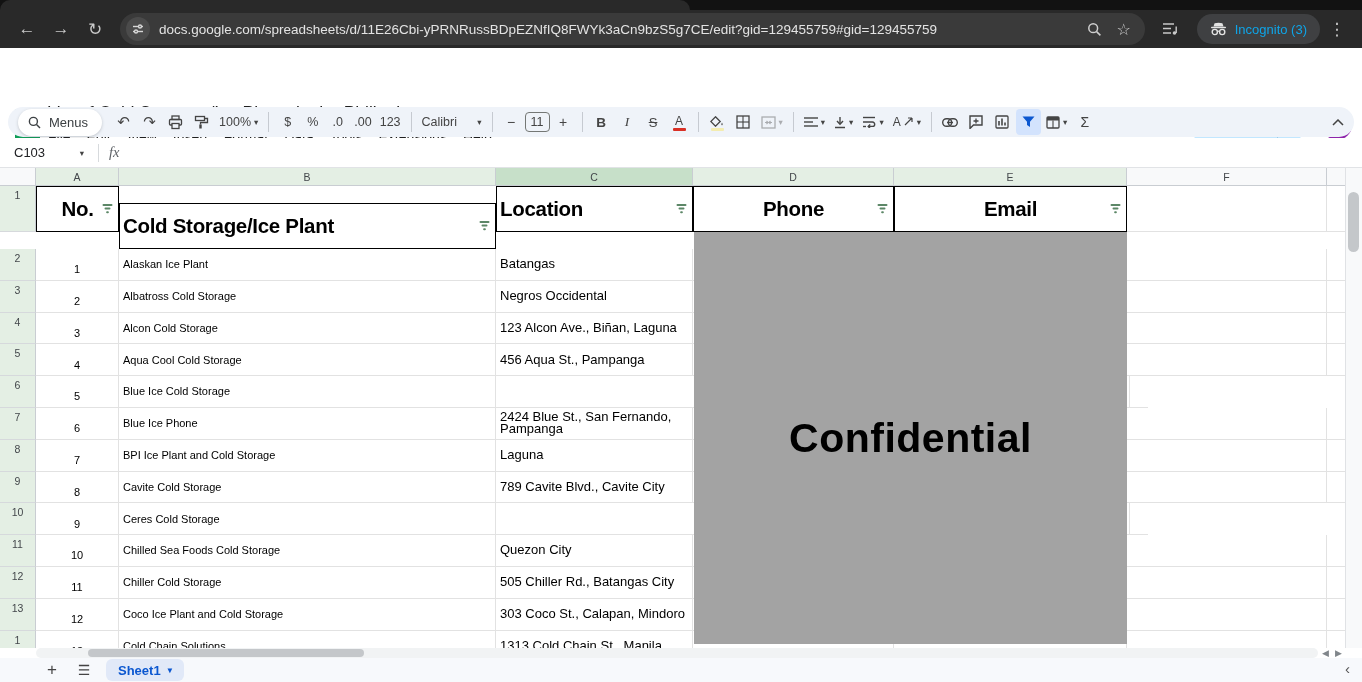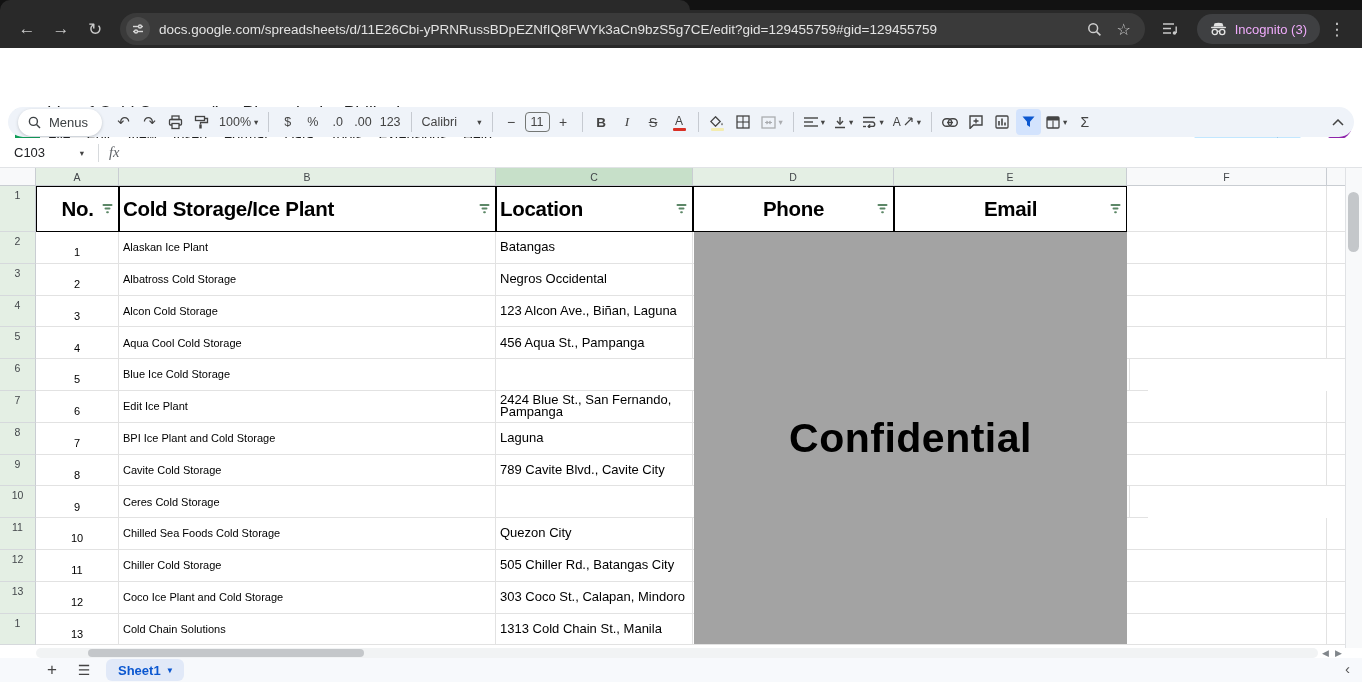--- a/index.html
+++ b/index.html
@@ -9,21 +9,21 @@
 
   
   .chrome { position:absolute; top:0; left:0; width:1362px; height:48px; background:#121212; }
   .chrome-tab { position:absolute; top:0; left:0; width:690px; height:12px; background:#292929; border-radius:10px 10px 0 0; }
   .chrome-bar { position:absolute; top:10px; left:0; width:1362px; height:38px; background:#292929; display:flex; align-items:center; padding:0 12px; gap:4px; }
   .nav-ic { width:30px; height:30px; border-radius:50%; display:flex; align-items:center; justify-content:center; color:#c9c9c9; font-size:17px; flex:0 0 auto; }
   .omnibox { flex:1; height:32px; background:#3a3a3a; border-radius:16px; display:flex; align-items:center; gap:9px; padding:0 6px 0 6px; margin:0 6px; min-width:0; }
   .site-chip { width:24px; height:24px; border-radius:50%; background:#4b4b4b; display:flex; align-items:center; justify-content:center; flex:0 0 auto; }
   .url-text { flex:1; font-size:13.5px; color:#e3e3e3; white-space:nowrap; overflow:hidden; }
   .omni-right { display:flex; align-items:center; gap:14px; padding-right:8px; flex:0 0 auto; color:#cfcfcf; }
-  .incog-chip { height:30px; background:#3f4042; border-radius:15px; display:flex; align-items:center; gap:8px; padding:0 13px; color:#f0abfc; font-size:13px; flex:0 0 auto; margin-left:8px; }
+  .incog-chip { height:30px; background:#3f4042; border-radius:15px; display:flex; align-items:center; gap:8px; padding:0 13px; color:#0ea5e9; font-size:13px; flex:0 0 auto; margin-left:8px; }
   .dots { color:#c9c9c9; font-size:17px; width:26px; text-align:center; flex:0 0 auto; }
   .star-o { color:#cfcfcf; font-size:16px; }
 
   
   .gheader { position:absolute; top:48px; left:0; width:1362px; height:58px; background:#fff; }
   .sheets-logo { position:absolute; left:15px; top:61px; }
   .title-block { position:absolute; left:47px; top:55px; }
   .title-row { display:flex; align-items:center; gap:12px; font-size:17.5px; color:#1f1f1f; }
   .doc-ic { color:#444; display:flex; align-items:center; }
   .menubar { display:flex; font-size:14px; color:#1f1f1f; margin-top:3px; margin-left:-7px; }
@@ -409,21 +409,21 @@
       <div class="grow">
         <div class="rh" style="height: 46px;">1</div>
         <div class="cell hdr c-center" style="width: 83px; height: 46px;">
           <span>No.</span>
           <svg class="funnel" width="11" height="10" viewBox="0 0 11 10">
             <rect x="0.5" y="0" width="10" height="2" rx="1" fill="#5c8767"></rect>
             <rect x="2.5" y="3.6" width="6" height="2" rx="1" fill="#5c8767"></rect>
             <rect x="4.1" y="7.2" width="2.8" height="2" rx="1" fill="#5c8767"></rect>
           </svg>
         </div>
-        <div class="cell hdr c-left" style="width: 377px; height: 46px;">
+        <div class="cell hdr c-left" style="width: 377px; height: 46px; margin-top: 17px;">
           <span>Cold Storage/Ice Plant</span>
           <svg class="funnel" width="11" height="10" viewBox="0 0 11 10">
             <rect x="0.5" y="0" width="10" height="2" rx="1" fill="#5c8767"></rect>
             <rect x="2.5" y="3.6" width="6" height="2" rx="1" fill="#5c8767"></rect>
             <rect x="4.1" y="7.2" width="2.8" height="2" rx="1" fill="#5c8767"></rect>
           </svg>
         </div>
         <div class="cell hdr c-left" style="width: 197px; height: 46px;">
           <span>Location</span>
           <svg class="funnel" width="11" height="10" viewBox="0 0 11 10">
@@ -496,21 +496,21 @@
         <div class="cell colA" style="width: 83px; height: 31.8px;">5</div>
         <div class="cell colB" style="width: 377px; height: 31.8px;">Blue Ice Cold Storage</div>
         <div class="cell " style="width: 201px; height: 31.8px;"></div>
         <div class="cell " style="width: 233px; height: 31.8px;"></div>
         <div class="cell " style="width: 200px; height: 31.8px;"></div>
         <div class="cell" style="width: 18px; height: 31.8px; border-right: none;"></div>
       </div>
       <div class="grow">
         <div class="rh" style="height: 31.8px;">7</div>
         <div class="cell colA" style="width: 83px; height: 31.8px;">6</div>
-        <div class="cell colB" style="width: 377px; height: 31.8px;">Edit Ice Plant</div>
+        <div class="cell colB" style="width: 377px; height: 31.8px;">Blue Ice Phone</div>
         <div class="cell colC" style="width: 197px; height: 31.8px;">2424 Blue St., San Fernando, Pampanga</div>
         <div class="cell " style="width: 201px; height: 31.8px;"></div>
         <div class="cell " style="width: 233px; height: 31.8px;"></div>
         <div class="cell " style="width: 200px; height: 31.8px;"></div>
         <div class="cell" style="width: 18px; height: 31.8px; border-right: none;"></div>
       </div>
       <div class="grow">
         <div class="rh" style="height: 31.8px;">8</div>
         <div class="cell colA" style="width: 83px; height: 31.8px;">7</div>
         <div class="cell colB" style="width: 377px; height: 31.8px;">BPI Ice Plant and Cold Storage</div>

